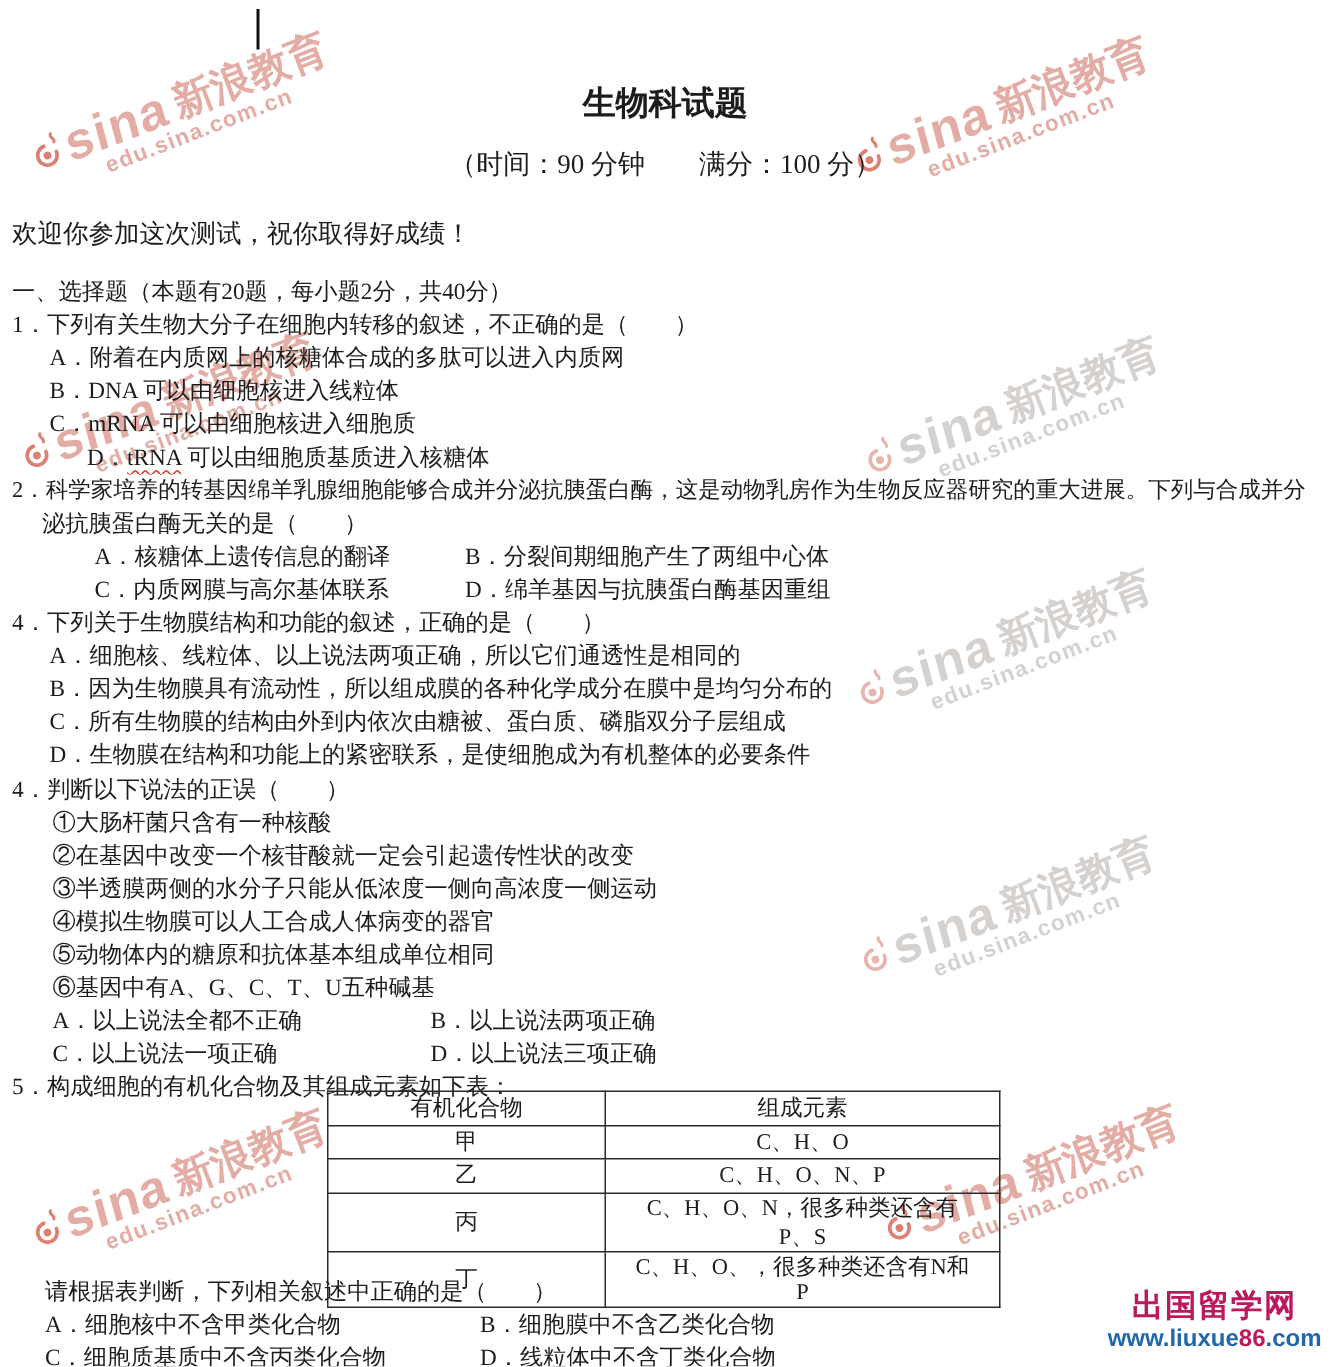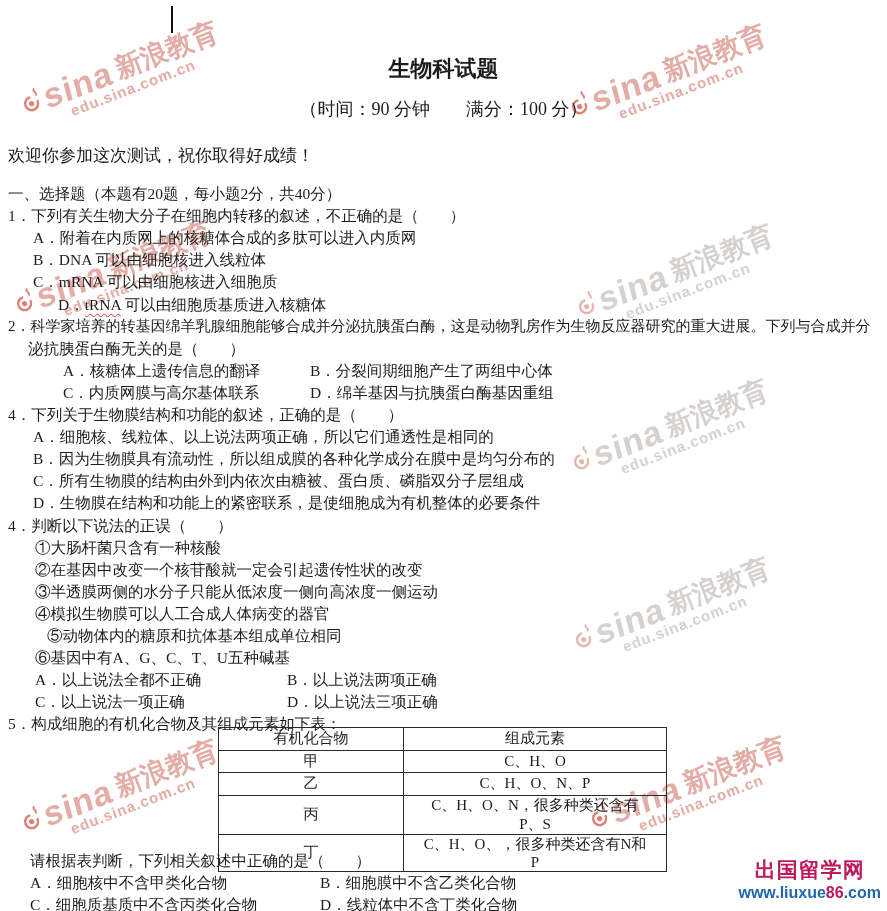--- a/index.html
+++ b/index.html
@@ -212,21 +212,21 @@
       <div class="tline">
         <span style="left: 35px;">②在基因中改变一个核苷酸就一定会引起遗传性状的改变</span>
       </div>
       <div class="tline">
         <span style="left: 35px;">③半透膜两侧的水分子只能从低浓度一侧向高浓度一侧运动</span>
       </div>
       <div class="tline">
         <span style="left: 35px;">④模拟生物膜可以人工合成人体病变的器官</span>
       </div>
       <div class="tline">
-        <span style="left: 35px; margin-left: 12px;">⑤动物体内的糖原和抗体基本组成单位相同</span>
+        <span style="left: 35px;">⑤动物体内的糖原和抗体基本组成单位相同</span>
       </div>
       <div class="tline">
         <span style="left: 35px;">⑥基因中有A、G、C、T、U五种碱基</span>
       </div>
       <div class="tline">
         <span style="left: 35px;">A．以上说法全都不正确</span>
         <span style="left: 287px; text-align: center;">B．以上说法两项正确</span>
       </div>
       <div class="tline">
         <span style="left: 35px;">C．以上说法一项正确</span>

